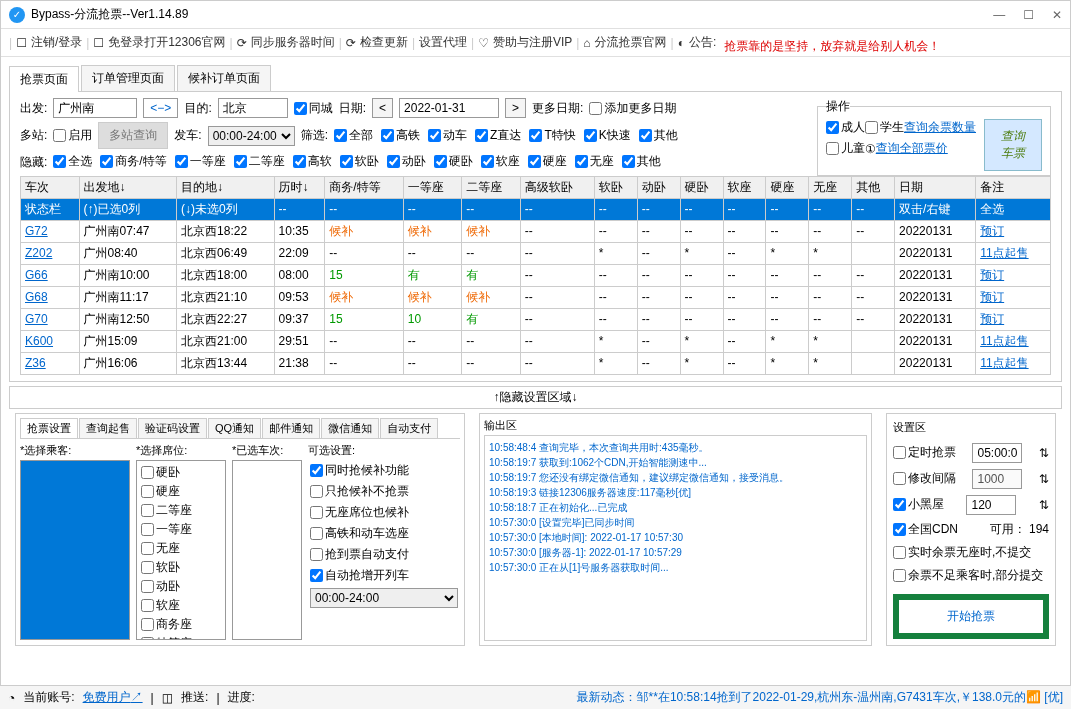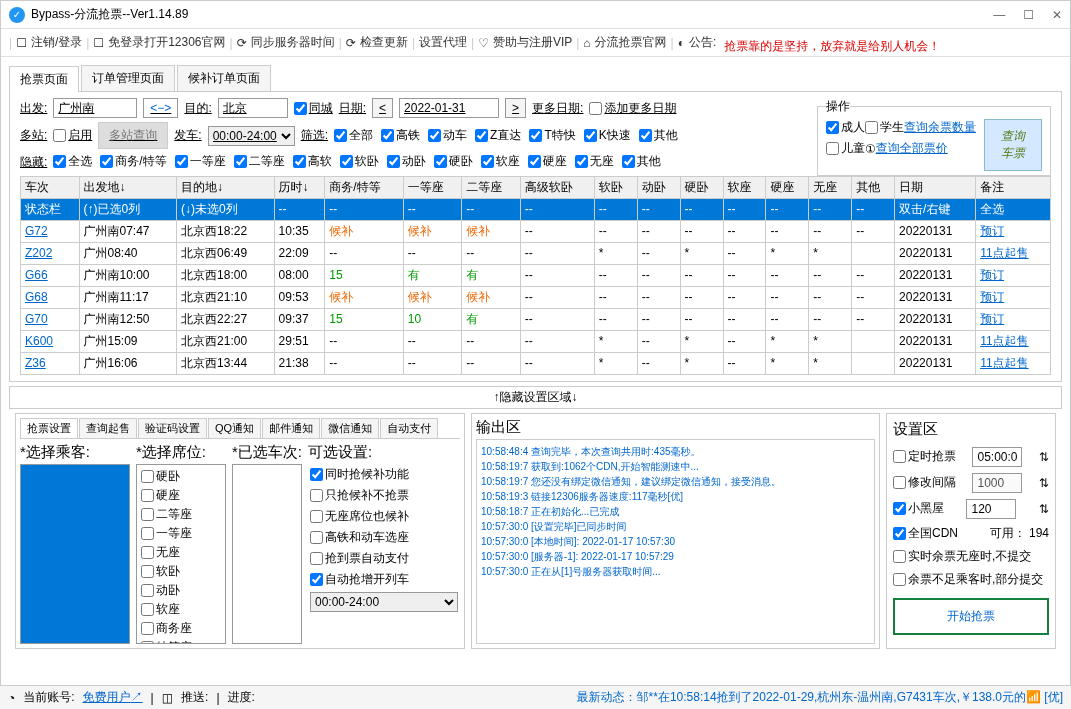--- a/index.html
+++ b/index.html
@@ -32,36 +32,36 @@
 .train-table { width: 100%; border-collapse: collapse; border: 1px solid #999; }
 .train-table th, .train-table td { border: 1px solid #ccc; padding: 2px 4px; text-align: left; font-size: 12px; white-space: nowrap; }
 .train-table th { background: #f0f0f0; font-weight: normal; }
 .train-table .status-row td { background: #0078d7; color: #fff; }
 .train-num { color: #06c; text-decoration: underline; }
 .hou { color: #e60; }
 .you { color: #090; }
 .num-g { color: #090; }
 .remark-link { color: #06c; text-decoration: underline; cursor: pointer; }
 .hide-bar { text-align: center; border: 1px solid #ccc; margin: 4px 0; padding: 2px; cursor: pointer; }
-.bottom { display: flex; gap: 6px; padding: 0 6px; }
+.bottom { display: flex; gap: 14px; padding: 0 6px; }
 .panel { border: 1px solid #ccc; padding: 4px; }
 .sub-tabs { display: flex; border-bottom: 1px solid #ccc; margin-bottom: 4px; }
 .sub-tabs .stab { padding: 2px 6px; border: 1px solid #ccc; border-bottom: none; margin-right: 1px; background: #f5f5f5; cursor: pointer; font-size: 11px; }
 .sub-tabs .stab.active { background: #fff; }
 .triple { display: flex; gap: 6px; }
 .col { display: flex; flex-direction: column; }
-.head { font-size: 15px; margin-bottom: 2px; }
+.head { font-size: 11px; margin-bottom: 2px; }
 .listbox { border: 1px solid #999; height: 180px; overflow-y: auto; padding: 2px; }
 .seat-item { display: flex; align-items: center; gap: 2px; padding: 1px 2px; }
 .opt-col { display: flex; flex-direction: column; gap: 4px; padding: 2px; }
 .output { border: 1px solid #ccc; padding: 4px; height: 220px; overflow-y: auto; flex: 1; }
 .output .line { color: #06c; font-size: 10px; line-height: 1.5; }
 .settings { border: 1px solid #ccc; padding: 6px; width: 170px; display: flex; flex-direction: column; gap: 6px; }
 .srow { display: flex; align-items: center; gap: 4px; justify-content: space-between; }
-.start-btn { background: #fff; border: 2px solid #15803d; padding: 8px; text-align: center; color: #06c; cursor: pointer; margin-top: 4px; }
+.start-btn { background: #fff; border: 6px solid #15803d; padding: 8px; text-align: center; color: #06c; cursor: pointer; margin-top: 4px; }
 .statusbar { position: absolute; bottom: 0; left: 0; right: 0; height: 24px; border-top: 1px solid #ccc; display: flex; align-items: center; padding: 0 8px; gap: 8px; background: #f5f5f5; }
 .statusbar .r { margin-left: auto; color: #06c; }
 .spinner { width: 50px; }
 </style>
 </head>
 <body>
 
 <div class="titlebar">
   <span class="icon">✓</span>
   <span>Bypass-分流抢票--Ver1.14.89</span>
@@ -101,21 +101,21 @@
 
 <div style="padding:4px 8px 0 8px;">
 <div class="tabs">
   <div class="tab active">抢票页面</div>
   <div class="tab">订单管理页面</div>
   <div class="tab">候补订单页面</div>
 </div>
 
 <div class="search-panel" style="border:1px solid #ccc;border-top:none;">
   <div style="display:flex;">
-    <div style="flex:1;text-decoration:underline;">
+    <div style="flex:1;">
       <div class="search-row">
         <span class="label">出发:</span>
         <input type="text" style="width: 84px;" value="广州南">
         <span class="swap-btn">&lt;−&gt;</span>
         <span class="label">目的:</span>
         <input type="text" style="width: 70px;" value="北京">
         <label class="chk">
               <input type="checkbox" checked="" style="">
               <span>同城</span>
             </label>

